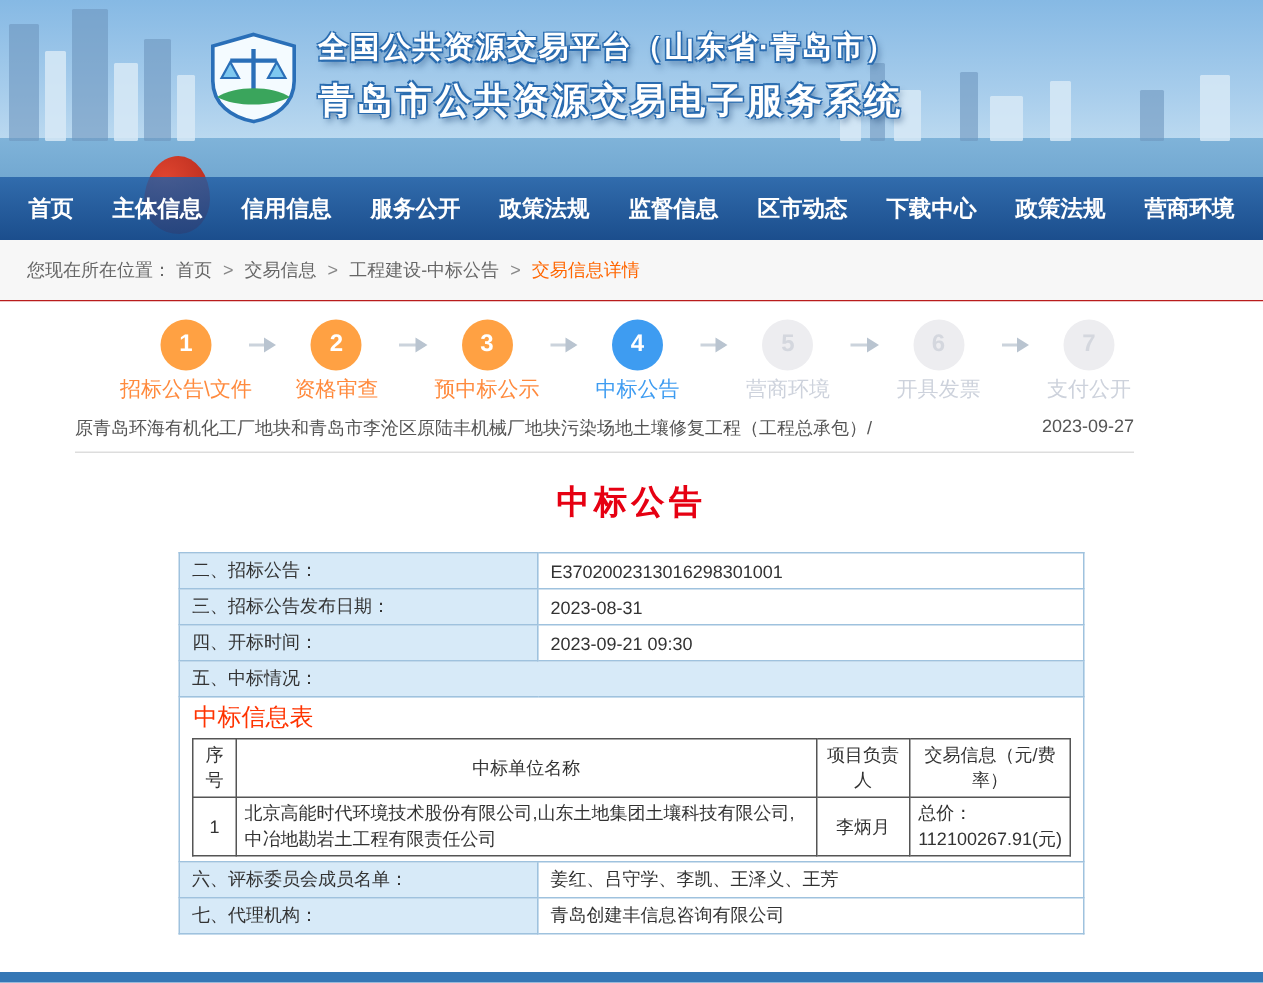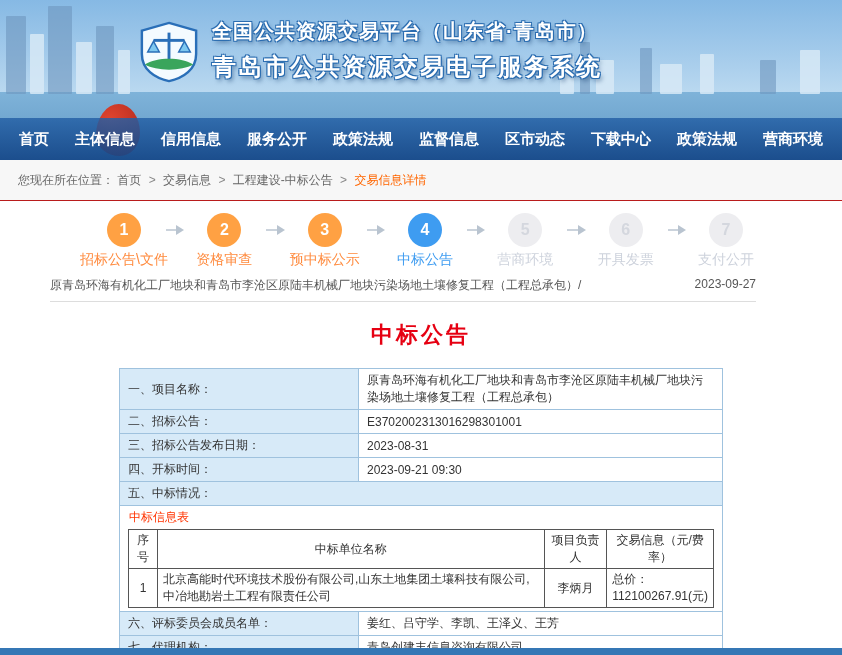--- a/index.html
+++ b/index.html
@@ -56,21 +56,21 @@
   .doc-head{margin:8px 86px 0 50px;padding-bottom:7px;border-bottom:1px solid #dddddd;
             display:flex;justify-content:space-between;font-size:12px;color:#555;}
   .doc-title{text-align:center;color:#e60012;font-size:22px;font-weight:bold;letter-spacing:3px;
              margin:18px 0 18px 0;}
   .doc-body{width:604px;margin:0 auto;}
 
   table.info-table{width:100%;border-collapse:collapse;font-size:12px;color:#333;}
   table.info-table td{border:1px solid #9fc2de;padding:3px 8px;vertical-align:middle;}
   td.lbl{background:#d7eaf8;width:222px;}
   td.subwrap{padding:5px 8px 9px 8px;}
-  .subcap{color:#ff3300;font-size:12px;margin:0 0 3px 1px;}
+  .subcap{color:#ff3300;font-size:16px;margin:0 0 3px 1px;}
   table.subtable{width:100%;border-collapse:collapse;font-size:12px;color:#333;}
   table.subtable th,table.subtable td{border:1px solid #555;padding:2px 5px;font-weight:normal;}
   table.subtable th{text-align:center;}
   .c-idx{width:5%;text-align:center;}
   .c-name{width:69%;text-align:left;}
   .c-person{width:11%;text-align:center;}
   .c-amount{width:15%;text-align:left;}
 
   .footer-bar{height:7px;background:#3577b5;flex:0 0 auto;}
 </style>
@@ -180,24 +180,20 @@
     <div class="doc-head">
       <span>原青岛环海有机化工厂地块和青岛市李沧区原陆丰机械厂地块污染场地土壤修复工程（工程总承包）/</span>
       <span>2023-09-27</span>
     </div>
 
     <div class="doc-body">
       <div class="doc-title">中标公告</div>
 
       <table class="info-table">
         <tbody>
-          <tr>
-            <td class="lbl">一、项目名称：</td>
-            <td>原青岛环海有机化工厂地块和青岛市李沧区原陆丰机械厂地块污染场地土壤修复工程（工程总承包）</td>
-          </tr>
           <tr>
             <td class="lbl">二、招标公告：</td>
             <td>E3702002313016298301001</td>
           </tr>
           <tr>
             <td class="lbl">三、招标公告发布日期：</td>
             <td>2023-08-31</td>
           </tr>
           <tr>
             <td class="lbl">四、开标时间：</td>

